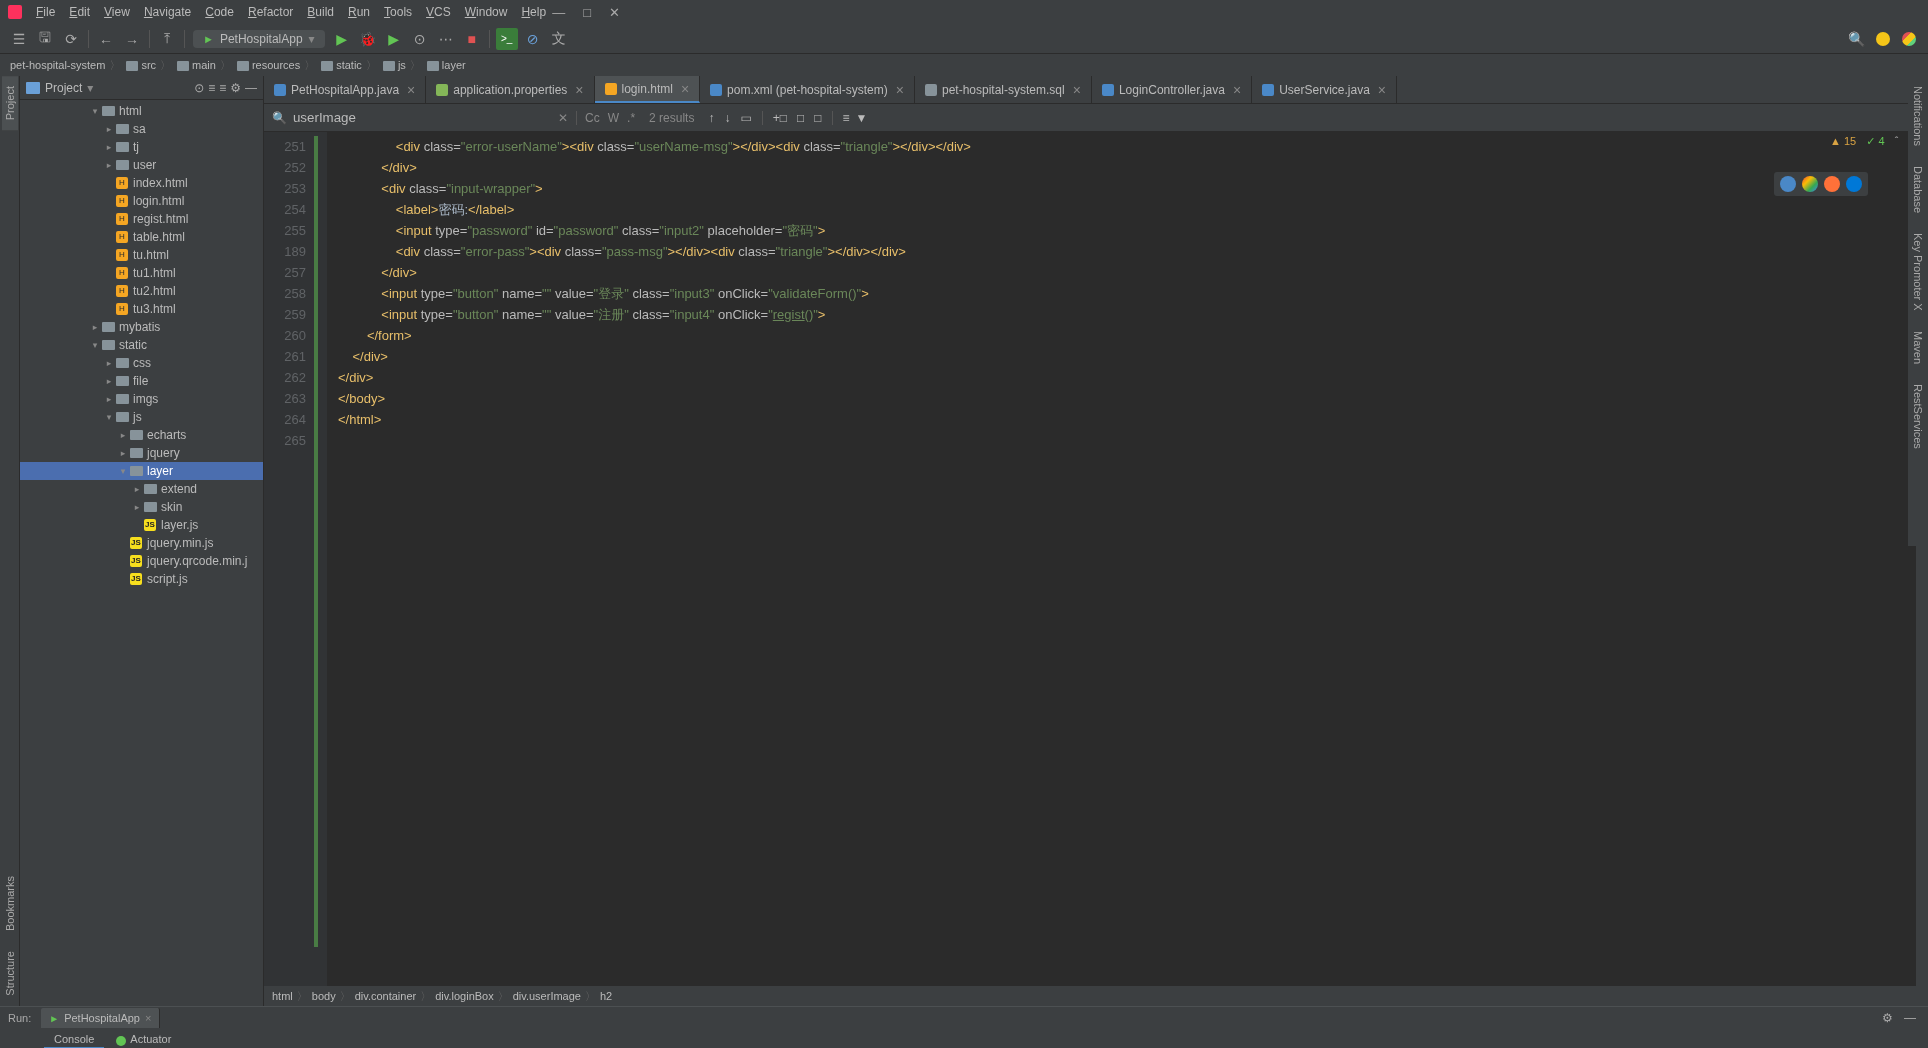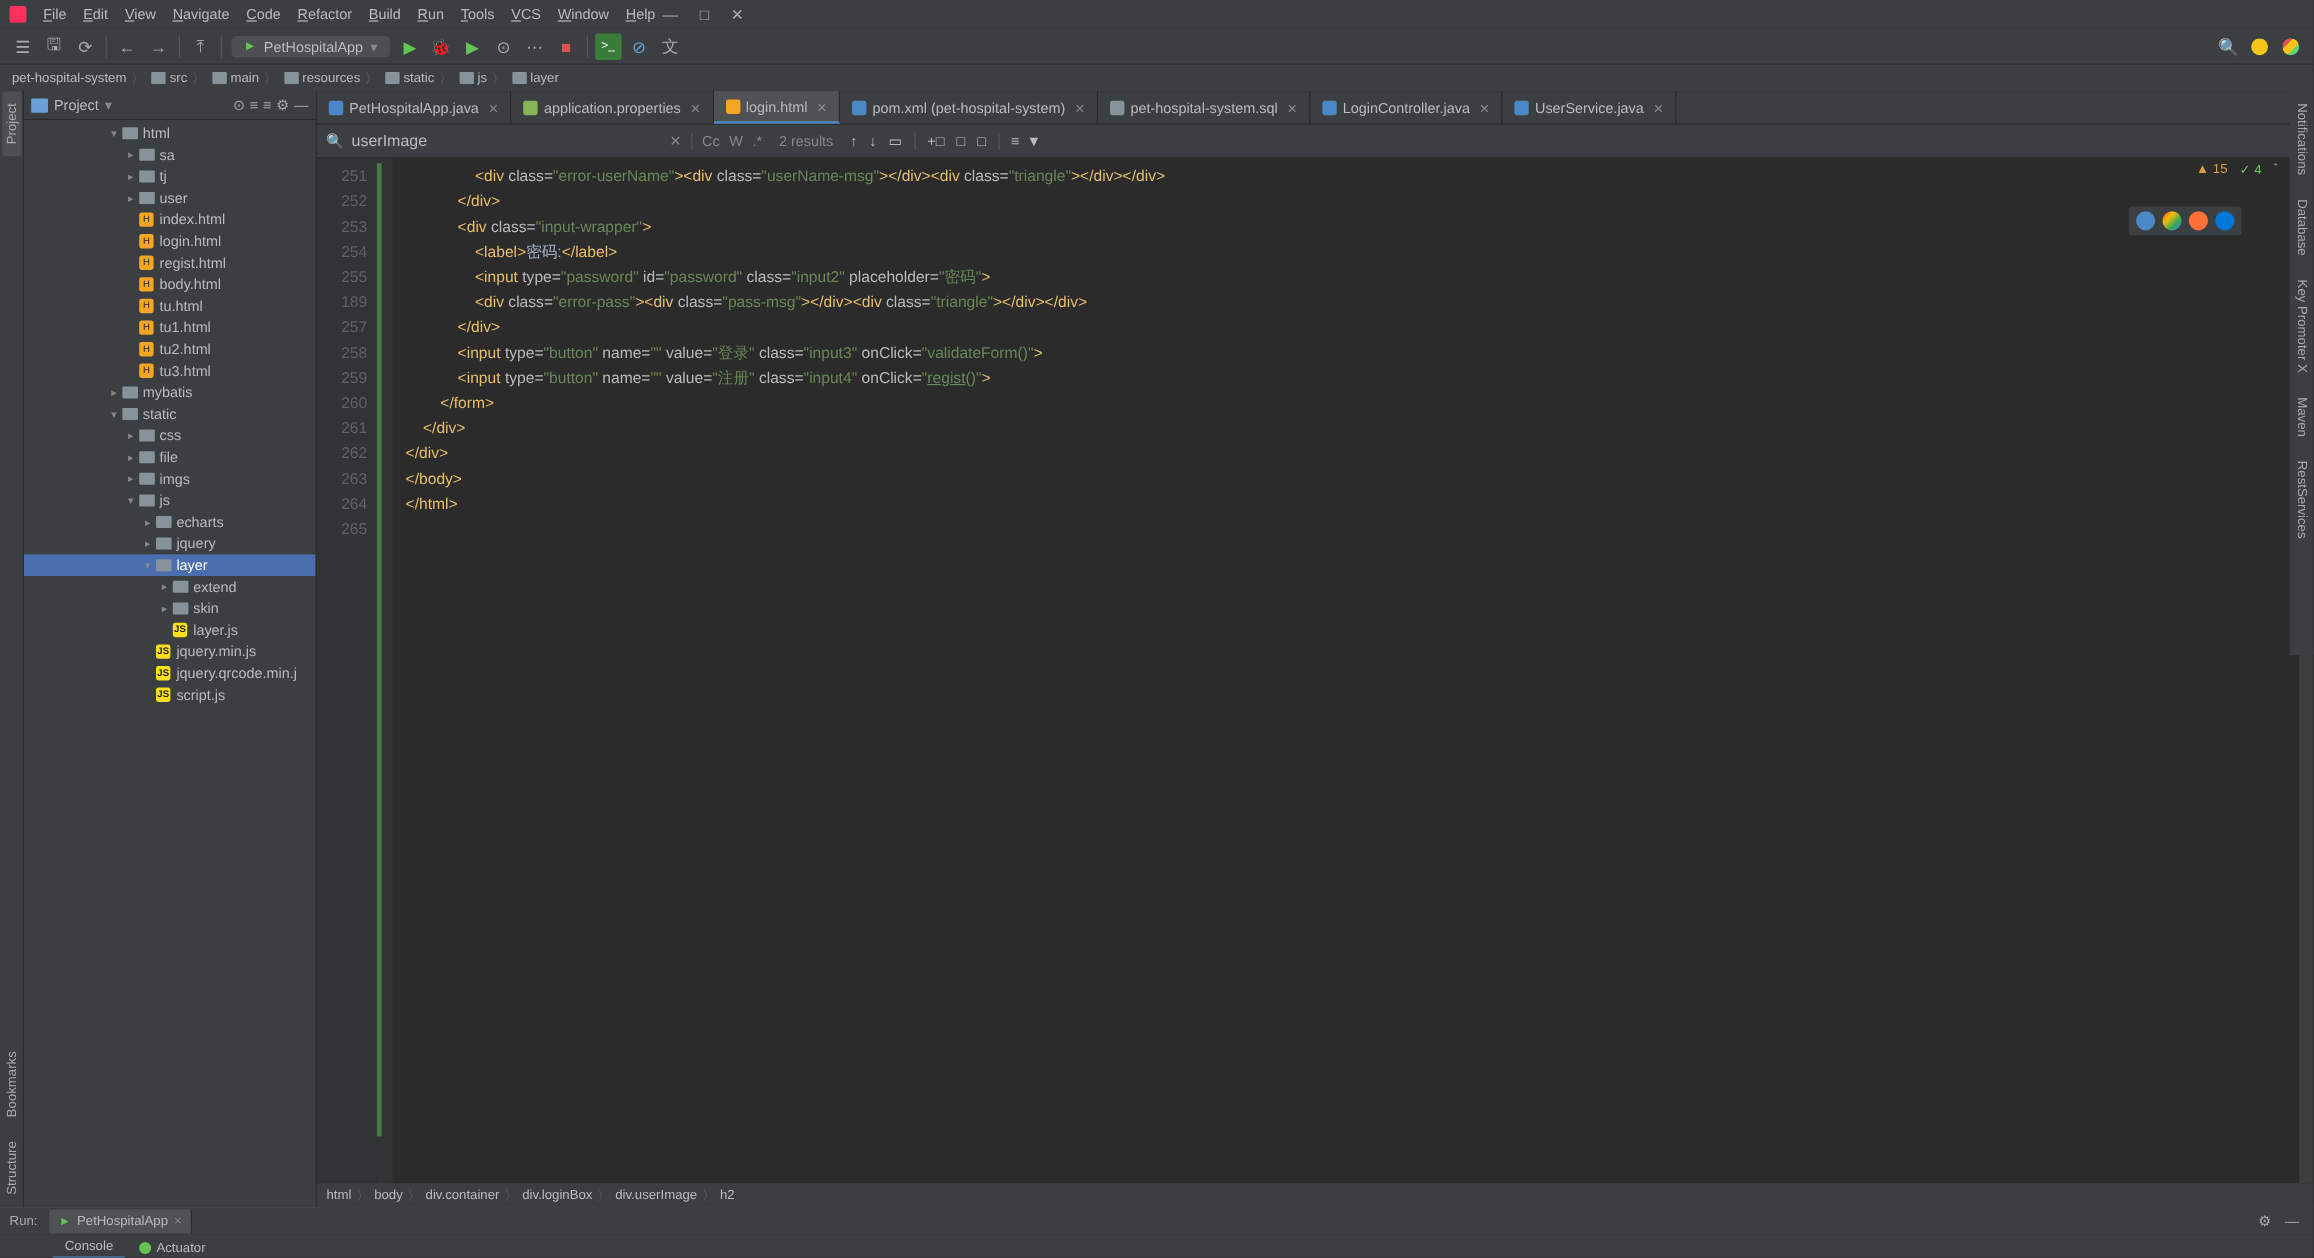--- a/index.html
+++ b/index.html
@@ -262,21 +262,21 @@
           <span class="icon">
             <span class="htmlf">H</span>
           </span>
           <span>regist.html</span>
         </div>
         <div class="row" style="padding-left: 84px;">
           <span class="arrow"></span>
           <span class="icon">
             <span class="htmlf">H</span>
           </span>
-          <span>body.html</span>
+          <span>table.html</span>
         </div>
         <div class="row" style="padding-left: 84px;">
           <span class="arrow"></span>
           <span class="icon">
             <span class="htmlf">H</span>
           </span>
           <span>tu.html</span>
         </div>
         <div class="row" style="padding-left: 84px;">
           <span class="arrow"></span>

